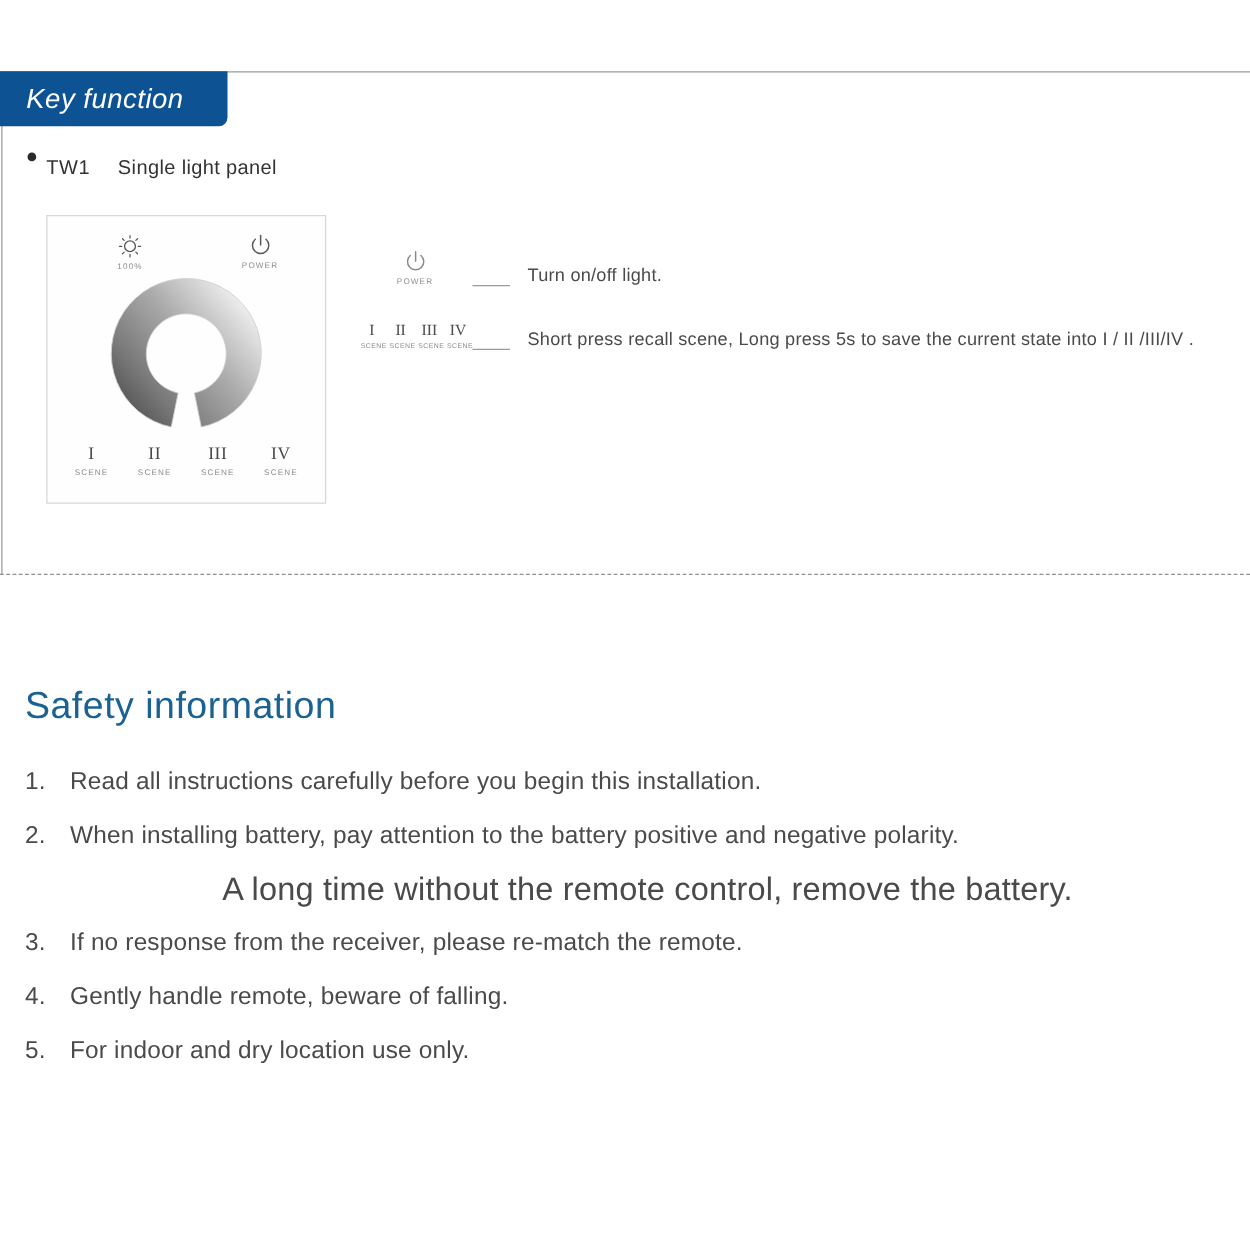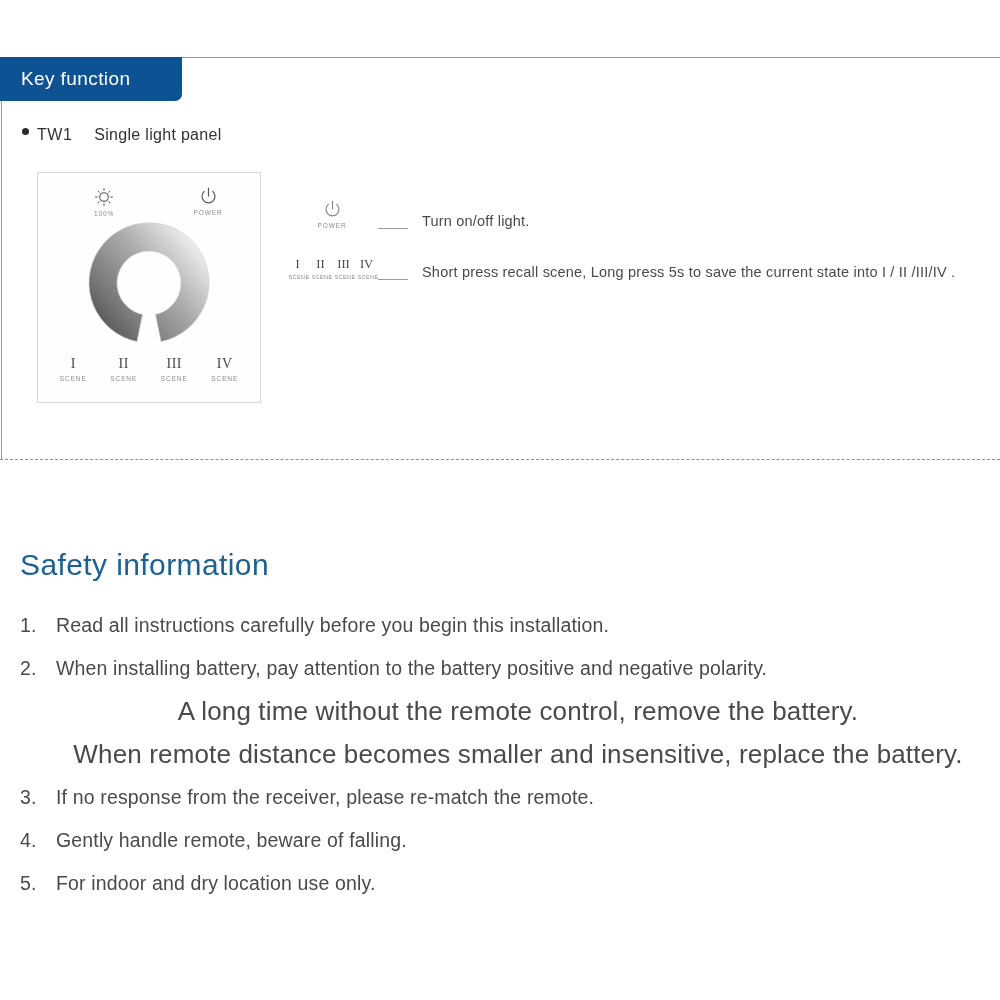--- a/index.html
+++ b/index.html
@@ -43,33 +43,34 @@
     top: 57px;
     width: 182px;
     height: 44px;
     background: #0d5293;
     border-bottom-right-radius: 7px;
     display: flex;
     align-items: center;
   }
   .key-tab-label {
     color: #ffffff;
-    font-size: 19px;
+    font-size: 22px;
     letter-spacing: .4px;
     padding-left: 21px;
     font-weight: 400;
+    font-style: italic;
   }
 
   
   .model-line {
     position: absolute;
     left: 22px;
     top: 126px;
     display: flex;
-    align-items: center;
+    align-items: flex-start;
     font-size: 16px;
     color: #333;
   }
   .model-bullet {
     width: 7px; height: 7px;
     border-radius: 50%;
     background: #2b2b2b;
     margin-right: 8px;
     position: relative;
     top: -4px;
@@ -384,24 +385,20 @@
     <span class="safety-text">Read all instructions carefully before you begin this installation.</span>
   </div>
   <div class="safety-item">
     <span class="safety-num">2.</span>
     <span class="safety-text">When installing battery, pay attention to the battery positive and negative polarity.</span>
   </div>
   <div class="safety-sub">
     <span class="safety-num"></span>
     <span class="safety-text">A long time without the remote control, remove the battery.</span>
   </div>
-  <div class="safety-sub">
-    <span class="safety-num"></span>
-    <span class="safety-text">When remote distance becomes smaller and insensitive, replace the battery.</span>
-  </div>
   <div class="safety-item">
     <span class="safety-num">3.</span>
     <span class="safety-text">If no response from the receiver, please re-match the remote.</span>
   </div>
   <div class="safety-item">
     <span class="safety-num">4.</span>
     <span class="safety-text">Gently handle remote, beware of falling.</span>
   </div>
   <div class="safety-item">
     <span class="safety-num">5.</span>

